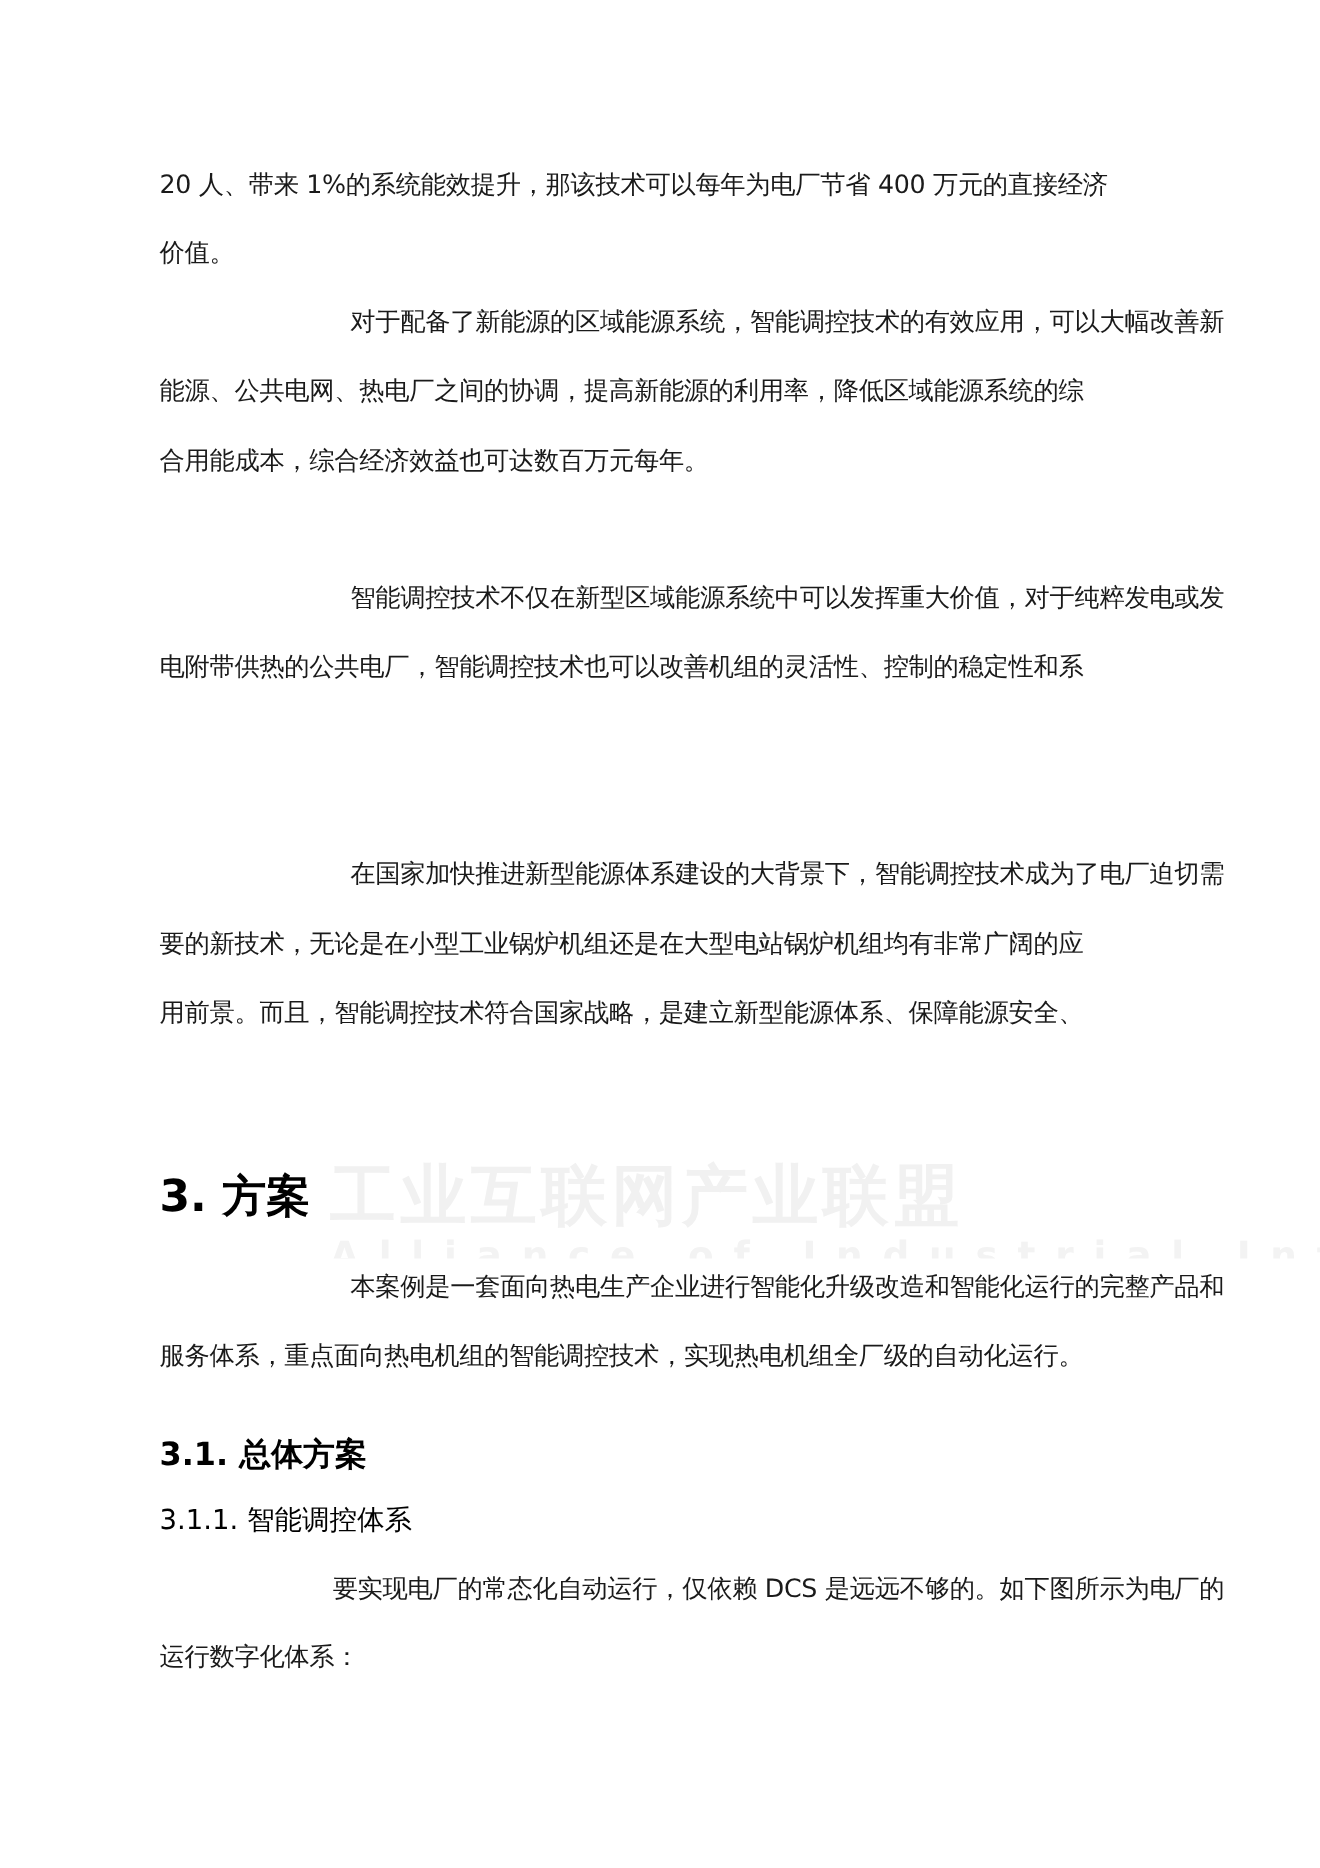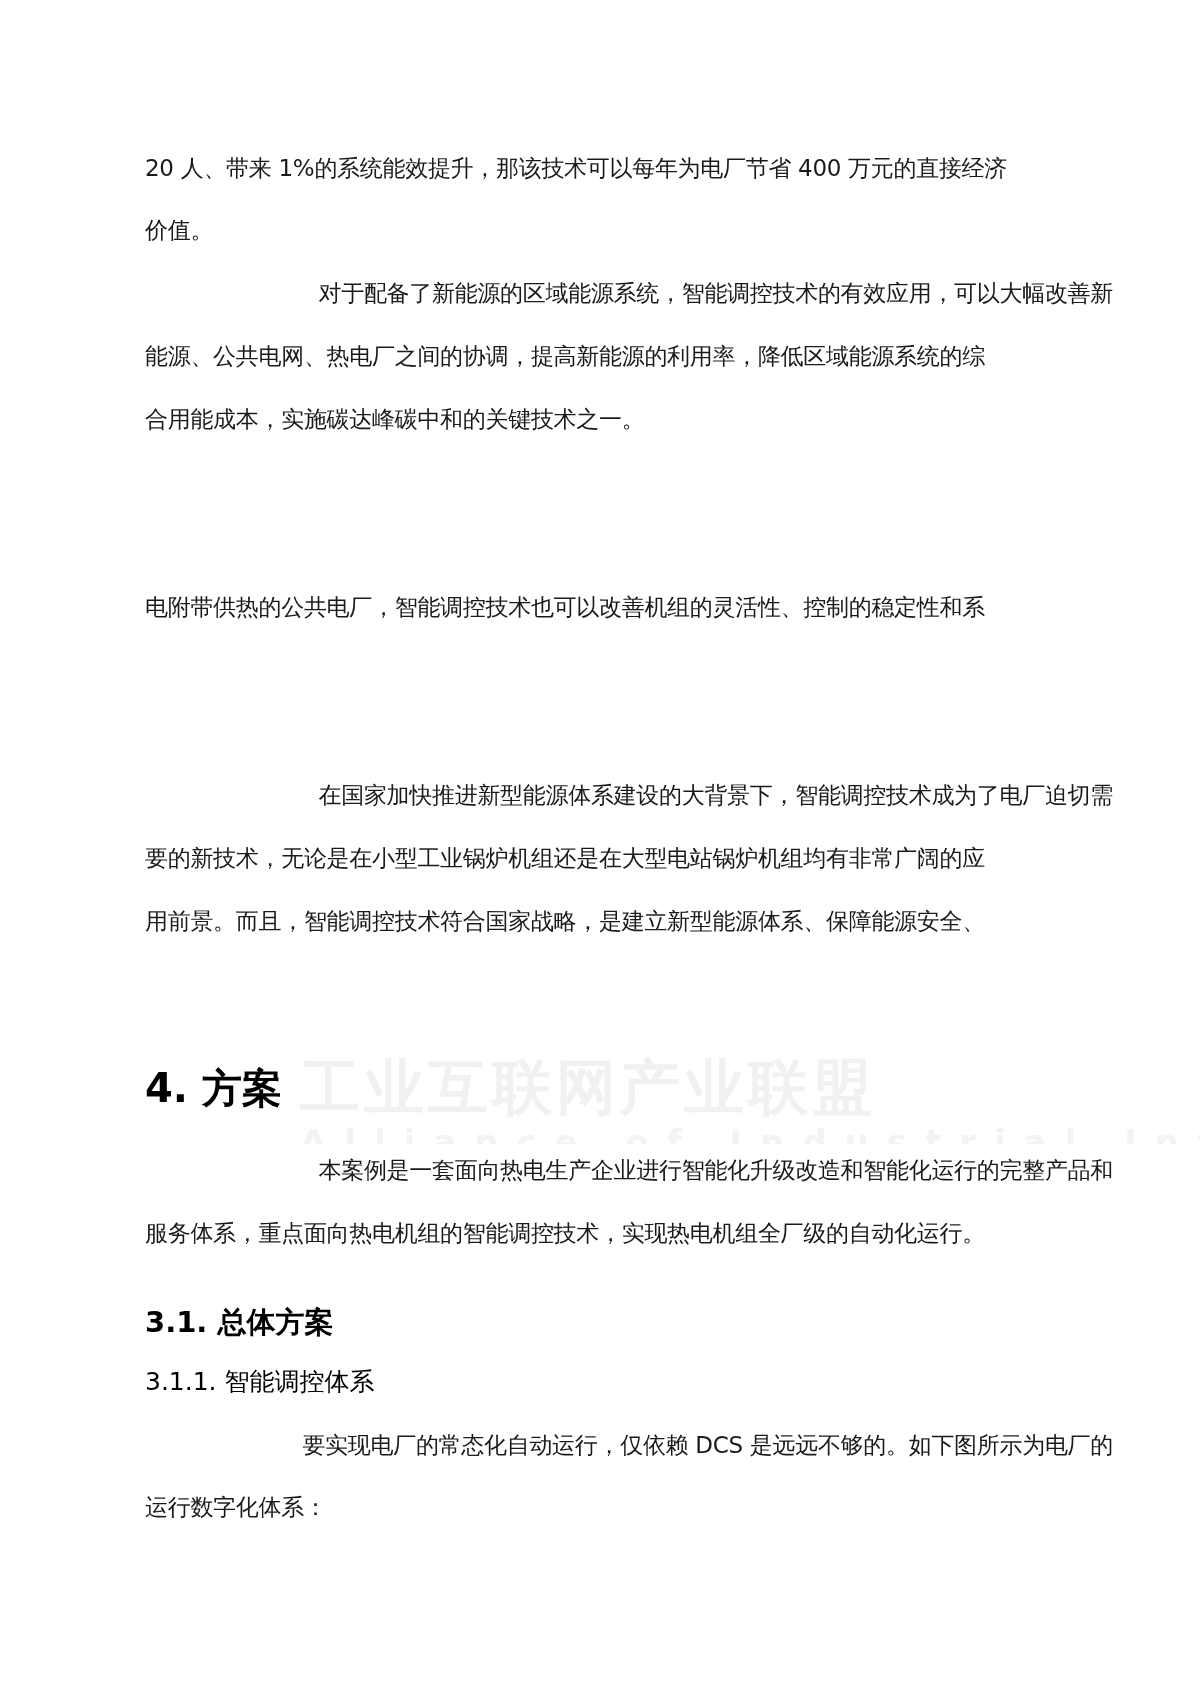--- a/index.html
+++ b/index.html
@@ -48,29 +48,30 @@
 <div class="page">
 
   <div class="watermark">工业互联网产业联盟</div>
   <div class="watermark-sub">Alliance of Industrial Internet</div>
 
   <div class="line fg" style="top:153px">20 人、带来 1%的系统能效提升，那该技术可以每年为电厂节省 400 万元的直接经济</div>
   <div class="line fg" style="top:215px">价值。</div>
 
   <div class="line indent fg" style="top:278px">对于配备了新能源的区域能源系统，智能调控技术的有效应用，可以大幅改善新</div>
   <div class="line fg" style="top:341px">能源、公共电网、热电厂之间的协调，提高新能源的利用率，降低区域能源系统的综</div>
-  <div class="line fg" style="top:404px">合用能成本，实施碳达峰碳中和的关键技术之一。</div>
+  <div class="line fg" style="top:404px">合用能成本，综合经济效益也可达数百万元每年。</div>
 
+  <div class="line indent fg" style="top:529px">智能调控技术不仅在新型区域能源系统中可以发挥重大价值，对于纯粹发电或发</div>
   <div class="line fg" style="top:592px">电附带供热的公共电厂，智能调控技术也可以改善机组的灵活性、控制的稳定性和系</div>
 
   <div class="line indent fg" style="top:780px">在国家加快推进新型能源体系建设的大背景下，智能调控技术成为了电厂迫切需</div>
   <div class="line fg" style="top:843px">要的新技术，无论是在小型工业锅炉机组还是在大型电站锅炉机组均有非常广阔的应</div>
   <div class="line fg" style="top:906px">用前景。而且，智能调控技术符合国家战略，是建立新型能源体系、保障能源安全、</div>
 
-  <div class="h1 fg" style="top:1062px">4. 方案</div>
+  <div class="h1 fg" style="top:1062px">3. 方案</div>
 
   <div class="line indent fg" style="top:1155px">本案例是一套面向热电生产企业进行智能化升级改造和智能化运行的完整产品和</div>
   <div class="line fg" style="top:1218px">服务体系，重点面向热电机组的智能调控技术，实现热电机组全厂级的自动化运行。</div>
 
   <div class="h2 fg" style="top:1302px">3.1. 总体方案</div>
 
   <div class="h3 fg" style="top:1365px">3.1.1. 智能调控体系</div>
 
   <div class="line fg" style="top:1492px">运行数字化体系：</div>
   <div class="line indent fg" style="top:1430px">要实现电厂的常态化自动运行，仅依赖 DCS 是远远不够的。如下图所示为电厂的</div>

